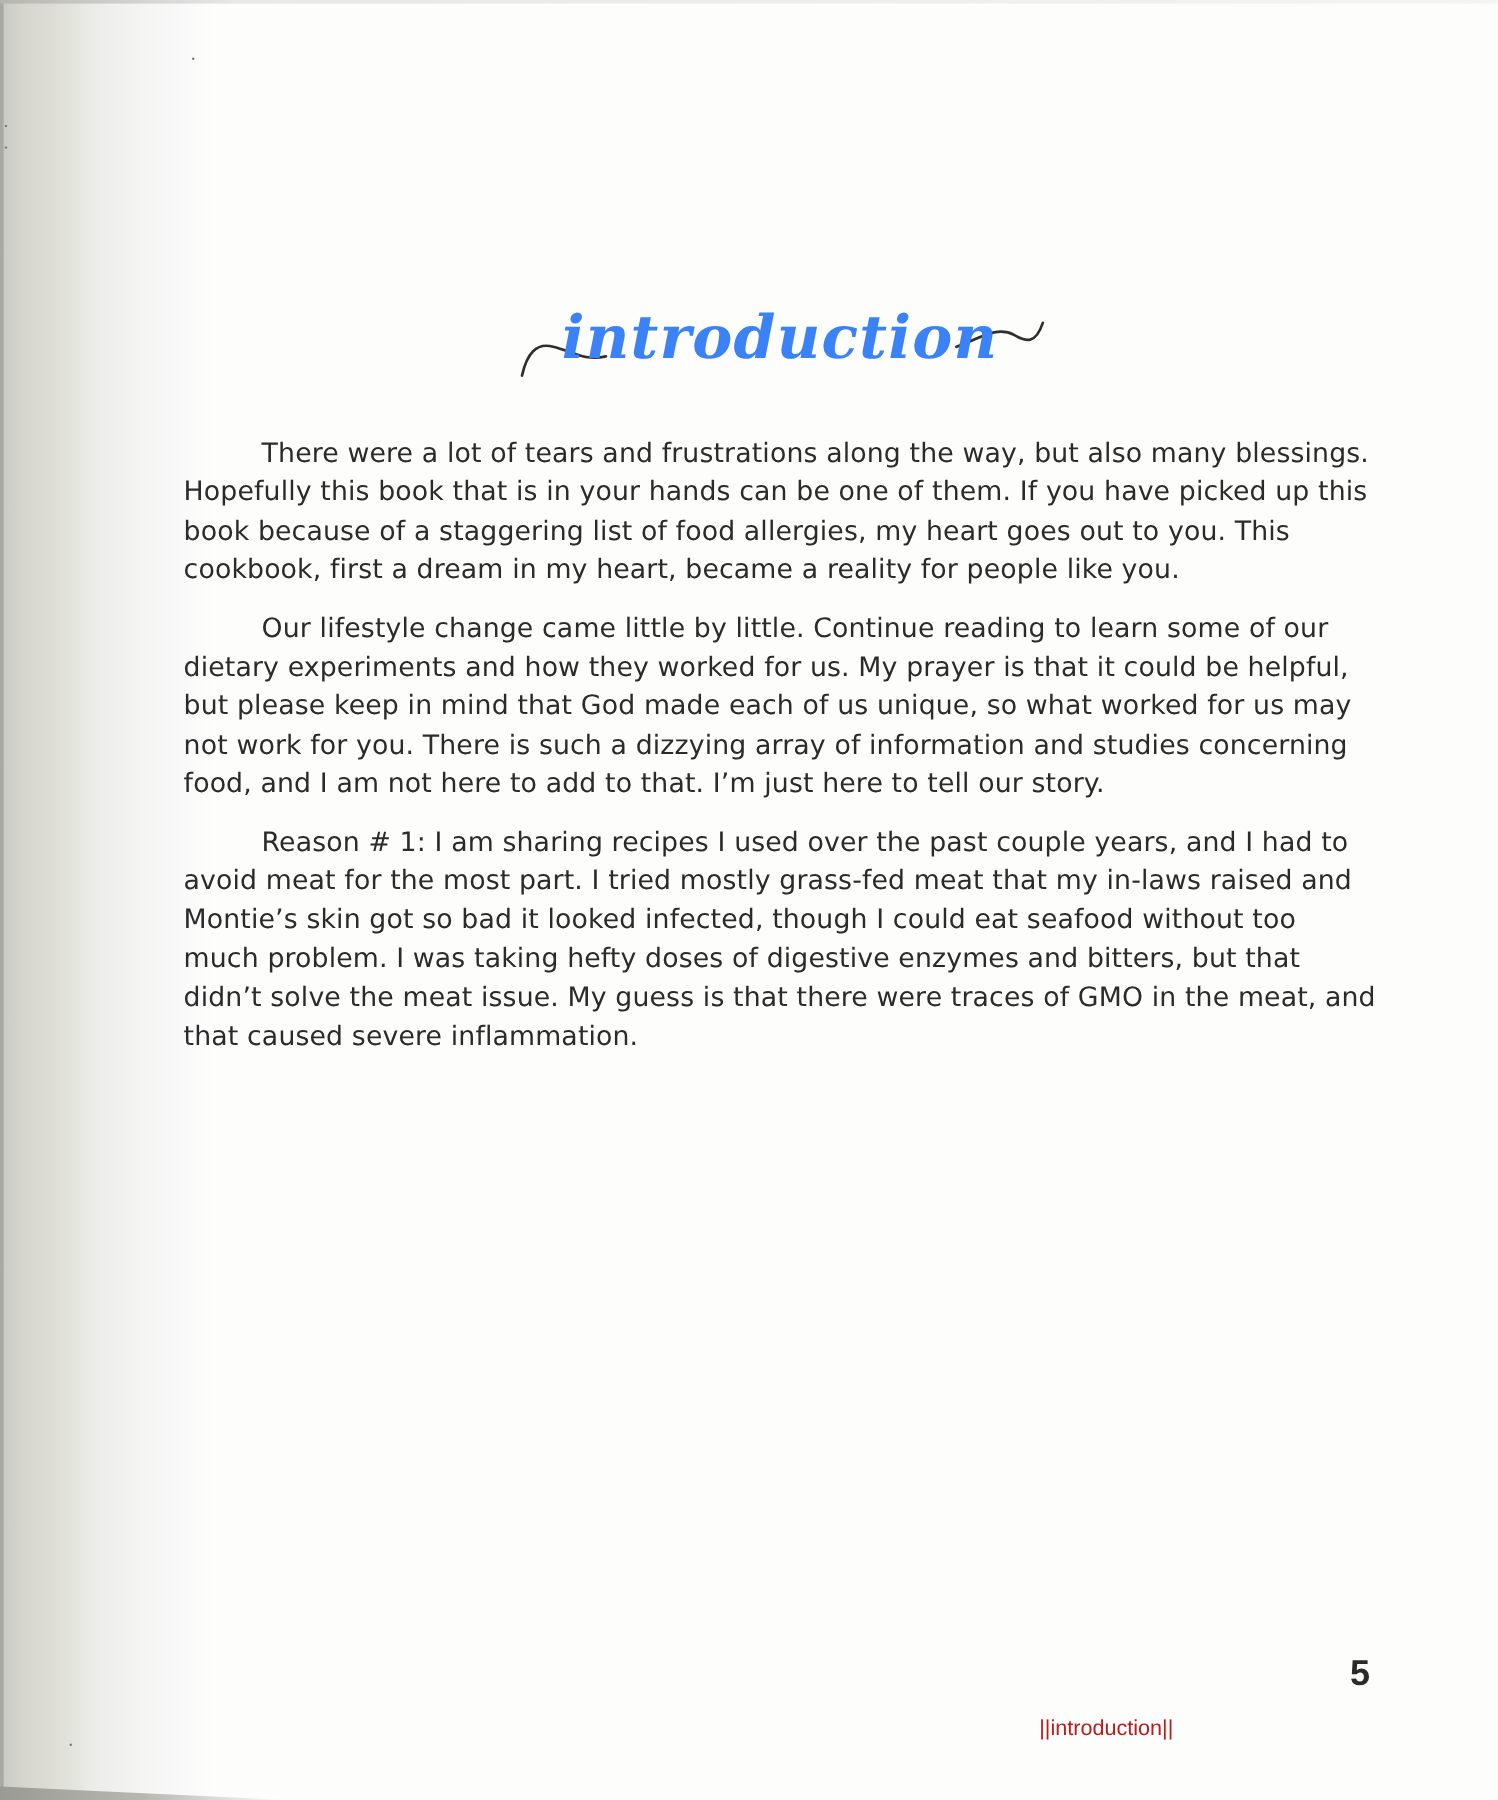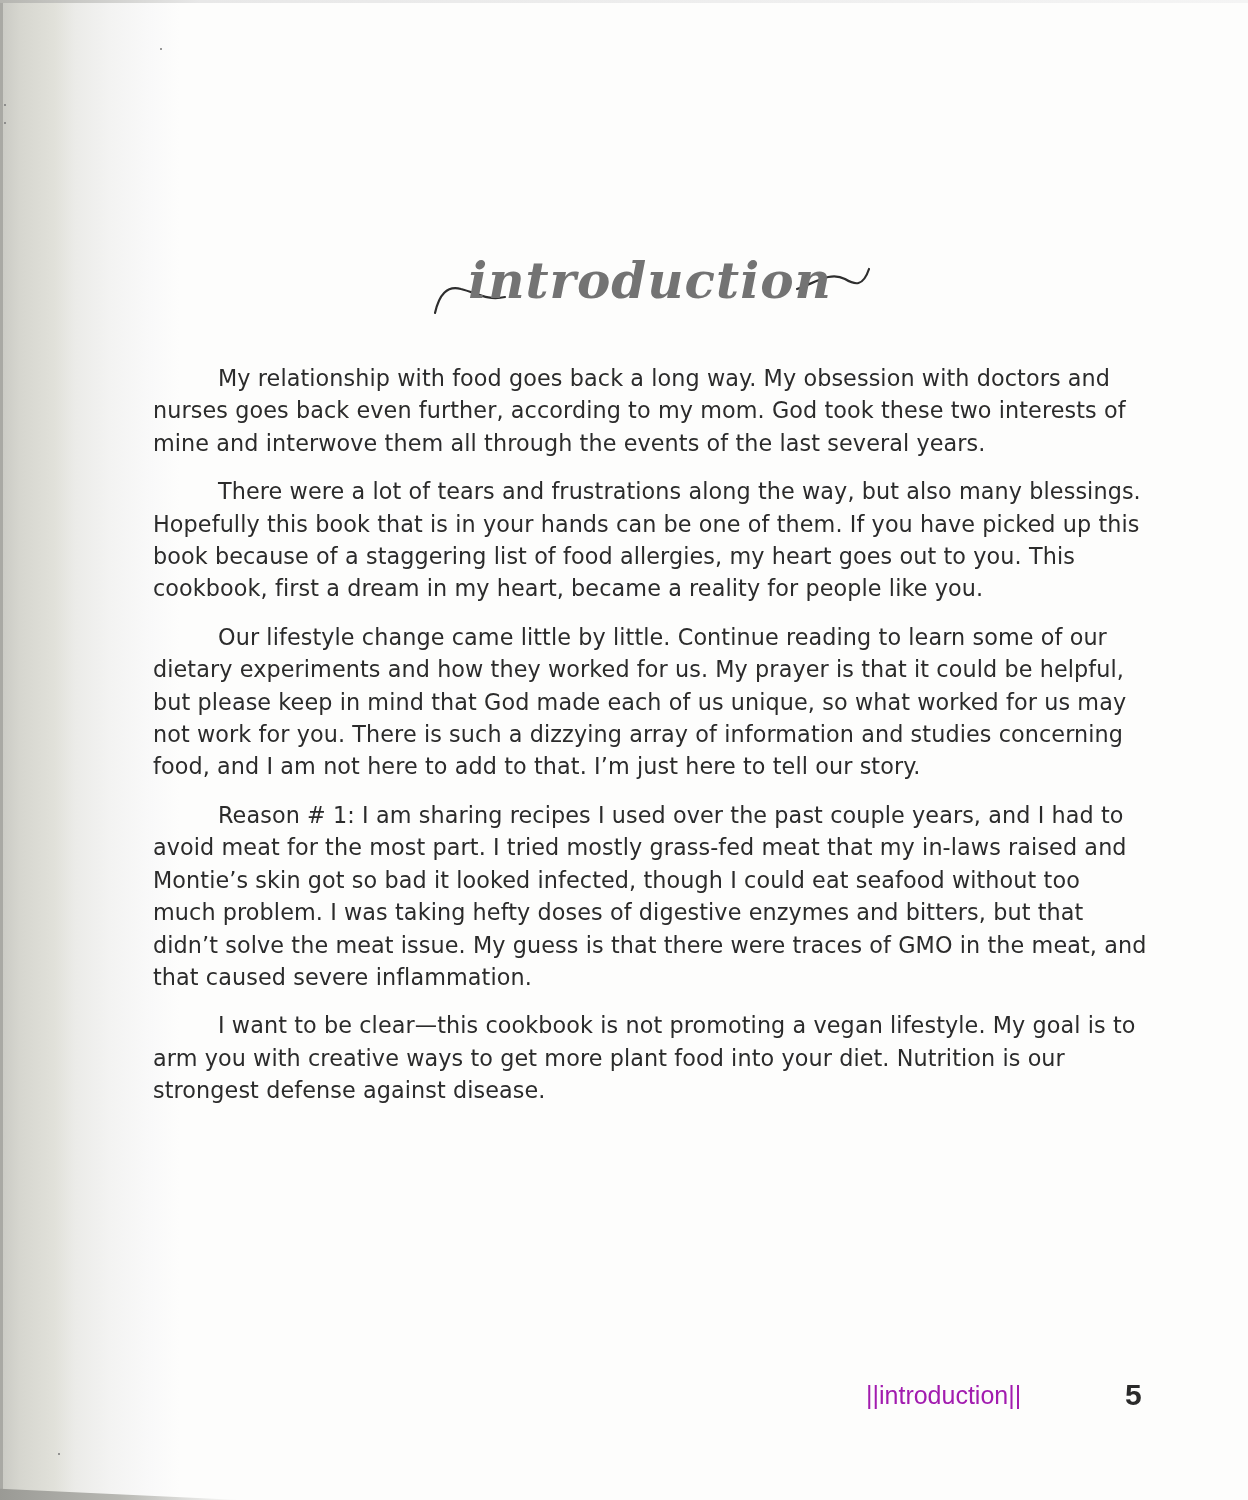--- a/index.html
+++ b/index.html
@@ -22,31 +22,31 @@
       background: linear-gradient(to right, #9a9a95, #b8b8b3 120px, rgba(253,253,252,0) 240px);
       clip-path: polygon(0 30%, 100% 100%, 0 100%);
     }
     .title-wrap {
       position: absolute; left: 425px; top: 245px; width: 450px; height: 80px;
     }
     .title-wrap svg { position: absolute; left: 0; top: 0; }
     .title-text {
       position: absolute; left: 0; top: 6px; width: 450px; text-align: center;
       font-family: "DejaVu Serif", serif; font-style: italic; font-weight: bold;
-      font-size: 50px; color: #737373; letter-spacing: 1px;
+      font-size: 50px; color: #3b82f6; letter-spacing: 1px;
     }
     .body-text {
       position: absolute; left: 153px; top: 362px; width: 995px;
       font-family: "DejaVu Sans", sans-serif; font-size: 22.3px; line-height: 32.4px;
       color: #2b2b2b; letter-spacing: 0.1px;
     }
     .body-text p { margin: 0 0 16px 0; text-indent: 65px; }
     .footer-section {
-      position: absolute; left: 866px; top: 1381px;
-      font-family: "Liberation Sans", sans-serif; font-size: 25px; color: #a21caf;
+      position: absolute; left: 866px; top: 1430px;
+      font-family: "Liberation Sans", sans-serif; font-size: 18px; color: #b91c1c;
       letter-spacing: 0px;
     }
     .page-number {
       position: absolute; left: 1125px; top: 1378px;
       font-family: "Liberation Sans", sans-serif; font-size: 30px; font-weight: bold; color: #2a2a2a;
     }
     .speck { position: absolute; width: 2px; height: 2px; background: #777; border-radius: 1px; }
   </style>
 </head>
 <body>
@@ -62,21 +62,19 @@
 
 <div class="title-wrap">
   <svg width="450" height="80" viewBox="0 0 450 80">
     <path d="M10 68 C 14 50, 22 40, 36 44 C 52 48, 62 56, 80 52" fill="none" stroke="#2e2e2e" stroke-width="2.2" stroke-linecap="round"></path>
     <path d="M372 44 C 390 38, 405 26, 420 34 C 430 40, 438 42, 444 24" fill="none" stroke="#2e2e2e" stroke-width="2.2" stroke-linecap="round"></path>
   </svg>
   <div class="title-text">introduction</div>
 </div>
 
 <div class="body-text">
-  <p>My relationship with food goes back a long way. My obsession with doctors and nurses goes back even further, according to my mom. God took these two interests of mine and interwove them all through the events of the last several years.</p>
   <p>There were a lot of tears and frustrations along the way, but also many blessings. Hopefully this book that is in your hands can be one of them. If you have picked up this book because of a staggering list of food allergies, my heart goes out to you. This cookbook, first a dream in my heart, became a reality for people like you.</p>
   <p>Our lifestyle change came little by little. Continue reading to learn some of our dietary experiments and how they worked for us. My prayer is that it could be helpful, but please keep in mind that God made each of us unique, so what worked for us may not work for you. There is such a dizzying array of information and studies concerning food, and I am not here to add to that. I’m just here to tell our story.</p>
   <p>Reason # 1: I am sharing recipes I used over the past couple years, and I had to avoid meat for the most part. I tried mostly grass-fed meat that my in-laws raised and Montie’s skin got so bad it looked infected, though I could eat seafood without too much problem. I was taking hefty doses of digestive enzymes and bitters, but that didn’t solve the meat issue. My guess is that there were traces of GMO in the meat, and that caused severe inflammation.</p>
-  <p>I want to be clear—this cookbook is not promoting a vegan lifestyle. My goal is to arm you with creative ways to get more plant food into your diet. Nutrition is our strongest defense against disease.</p>
 </div>
 
 <div class="footer-section">||introduction||</div>
 <div class="page-number">5</div>
 
 </body></html>

